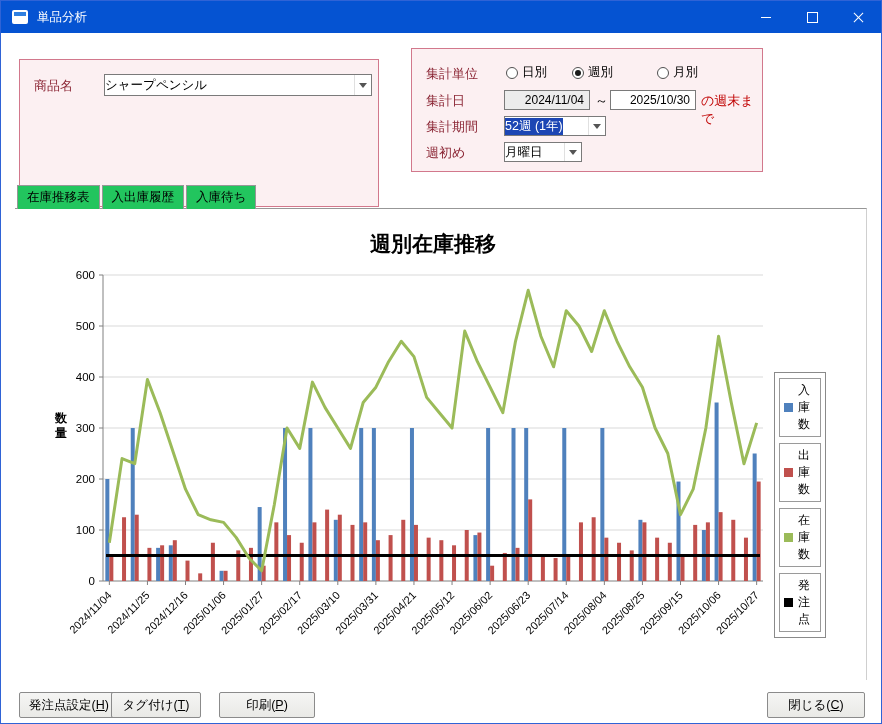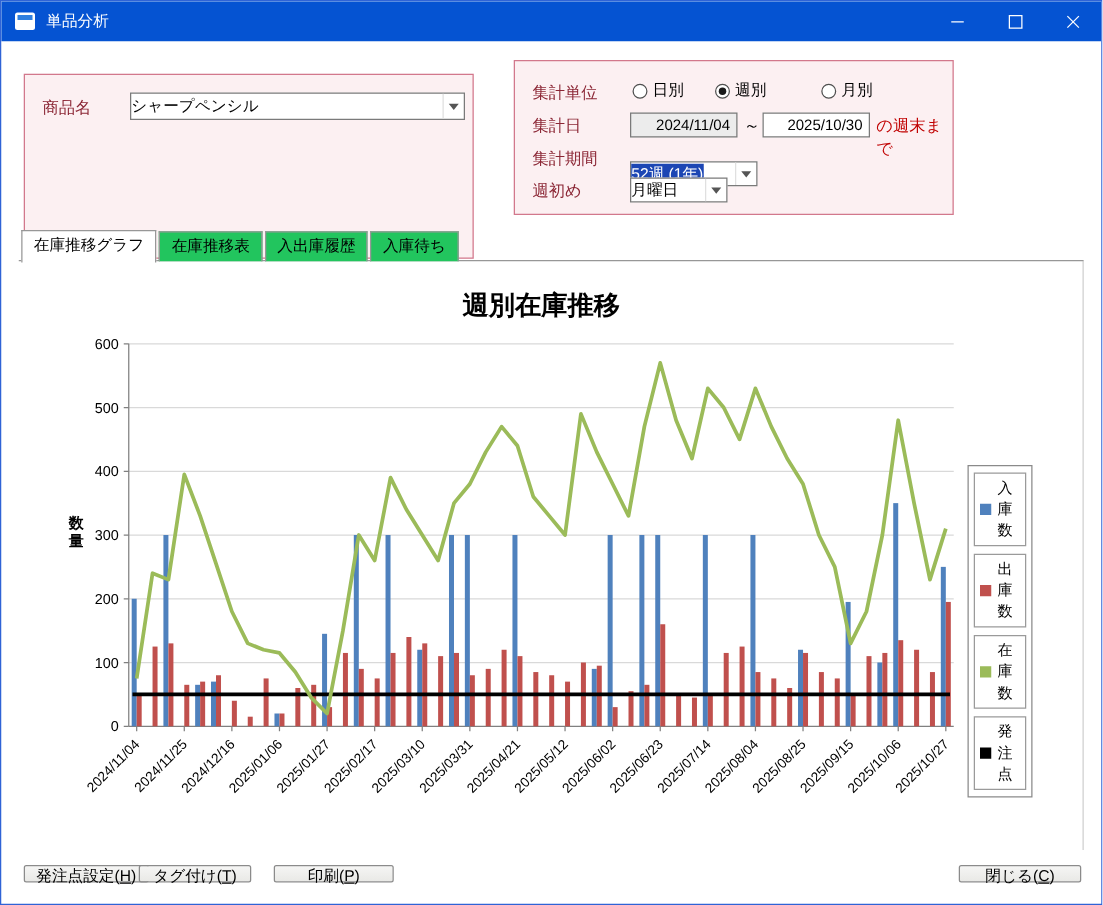--- a/index.html
+++ b/index.html
@@ -40,21 +40,21 @@
   .tab{border:1px solid #979797;border-bottom:none;background:#22c55e;padding:3px 9px;font-size:12.5px;margin-right:2px;color:#000;}
   .tab.active{background:#fff;padding-bottom:5px;margin-bottom:-1px;}
   .tab-panel{position:absolute;left:14px;top:207px;width:852px;height:472px;background:#fff;border-top:1px solid #979797;border-right:1px solid #cfcfcf;box-sizing:border-box;}
   #chart-svg{position:absolute;left:20px;top:212px;}
   #chart-svg text{font-family:"Liberation Sans",sans-serif;fill:#000;}
   
   .legend{position:absolute;left:773px;top:371px;width:52px;border:1px solid #8a8a8a;background:#fff;padding:5px 4px;box-sizing:border-box;display:flex;flex-direction:column;gap:6px;}
   .legend-item{border:1px solid #9a9a9a;background:#fff;display:flex;align-items:center;gap:5px;padding:3px 4px;font-size:12px;}
   .legend-swatch{width:9px;height:9px;display:inline-block;flex:0 0 auto;}
   
-  .btn{position:absolute;top:691px;height:14px;background:linear-gradient(#f5f5f4,#e9e9e6);border:1px solid #8b8b8b;border-radius:2px;font-size:12.5px;font-family:"Liberation Sans",sans-serif;color:#000;padding:0 8px;box-sizing:border-box;}
+  .btn{position:absolute;top:691px;height:26px;background:linear-gradient(#f5f5f4,#e9e9e6);border:1px solid #8b8b8b;border-radius:2px;font-size:12.5px;font-family:"Liberation Sans",sans-serif;color:#000;padding:0 8px;box-sizing:border-box;}
   .mnemo{text-decoration:underline;}
 </style>
 </head>
 <body>
 
 <div class="window">
 
   <div class="titlebar">
     <span class="app-icon"></span>
     <span class="title">単品分析</span>
@@ -94,34 +94,33 @@
       <span>月別</span>
     </div>
 
     <span class="row-label" style="top:43px;">集計日</span>
     <input class="date-input ro" style="left: 92px; top: 41px; width: 86px;" readonly="" value="2024/11/04">
     <span class="sep" style="left:183px;top:43px;">～</span>
     <input class="date-input" style="left: 198px; top: 41px; width: 86px;" value="2025/10/30">
     <span class="suffix" style="left:289px;top:43px;">の週末まで</span>
 
     <span class="row-label" style="top:69px;">集計期間</span>
-    <div class="combo" style="left:92px;top:80px;width:102px;height:20px;">
+    <div class="combo" style="left:92px;top:67px;width:102px;height:20px;">
       <span class="combo-value hl">52週 (1年)</span>
       <span class="combo-arrow" style="margin-left:auto;"></span>
     </div>
 
     <span class="row-label" style="top:95px;">週初め</span>
     <div class="combo" style="left:92px;top:93px;width:78px;height:20px;">
       <span class="combo-value">月曜日</span>
       <span class="combo-arrow"></span>
     </div>
   </div>
 
   <div class="tabs">
-    <div class="tab active"><span>在庫推移グラフ</span></div>
     <div class="tab"><span>在庫推移表</span></div>
     <div class="tab"><span>入出庫履歴</span></div>
     <div class="tab"><span>入庫待ち</span></div>
   </div>
   <div class="tab-panel"></div>
 
   <svg id="chart-svg" width="840" height="460">
       <line x1="82" x2="742" y1="368" y2="368" stroke="#808080" stroke-width="1"></line>
       <line x1="78" x2="82" y1="368" y2="368" stroke="#808080"></line>
       <text x="74" y="372" text-anchor="end" font-size="11.5">0</text>

